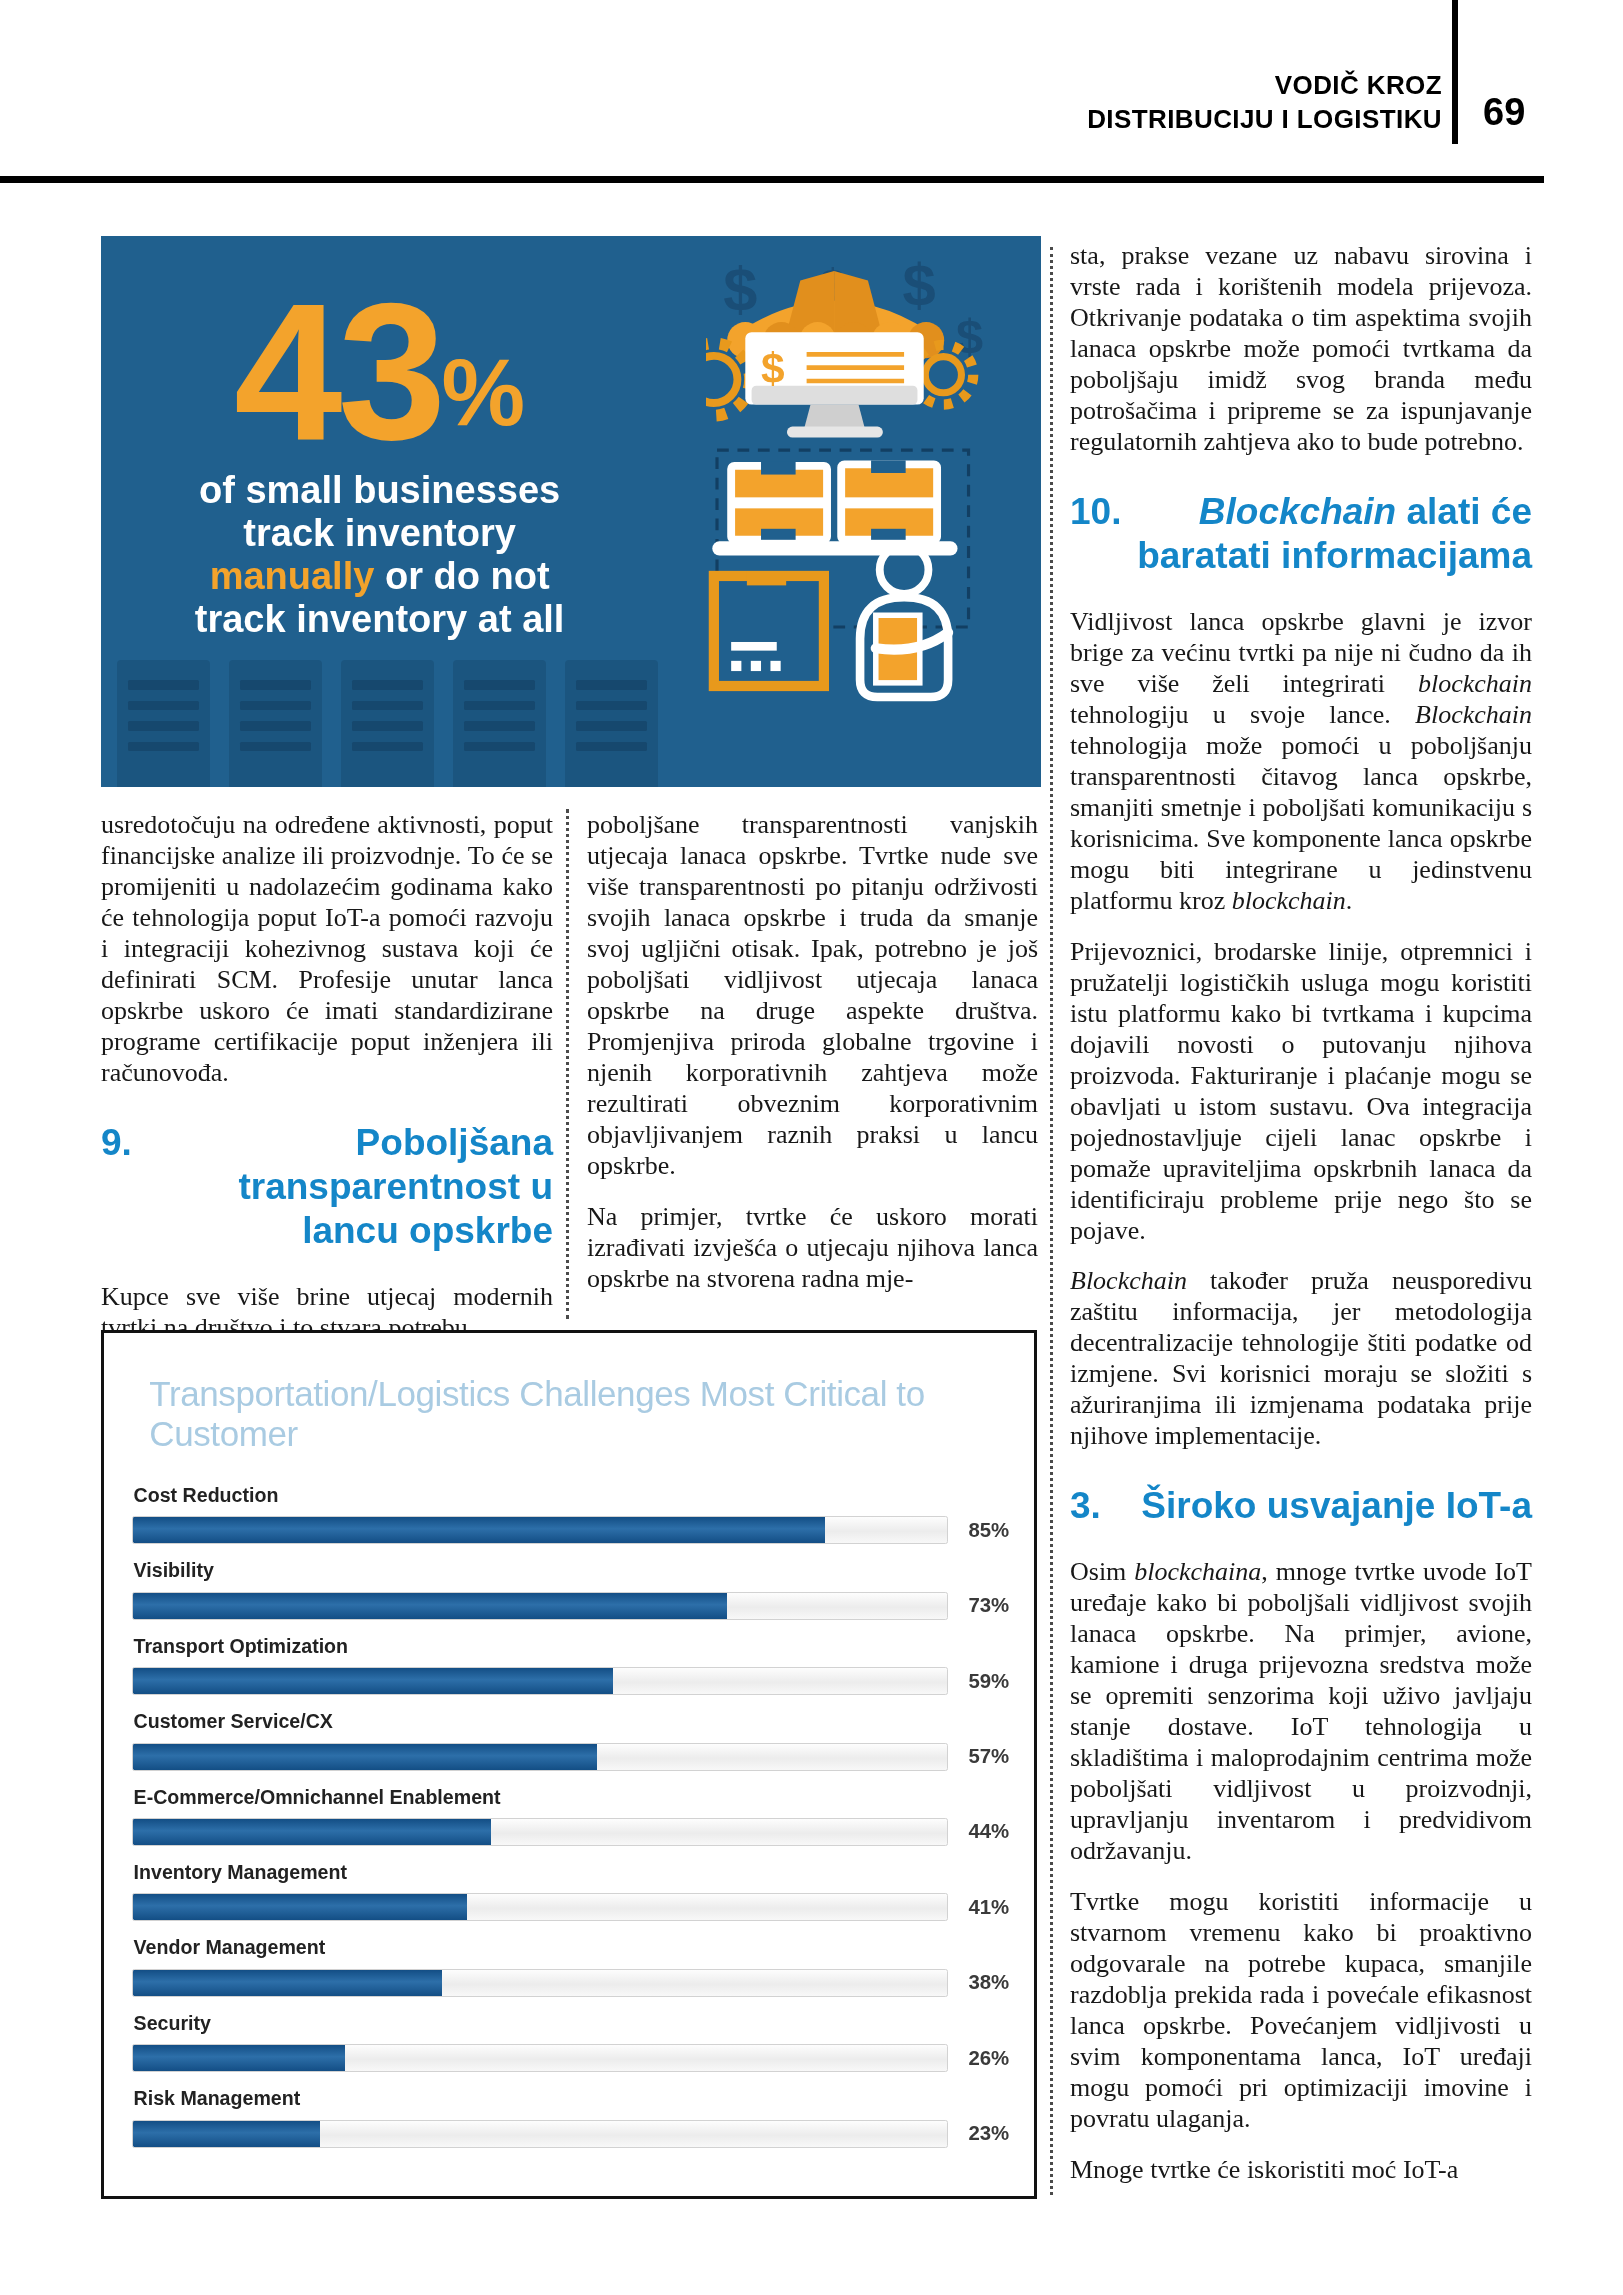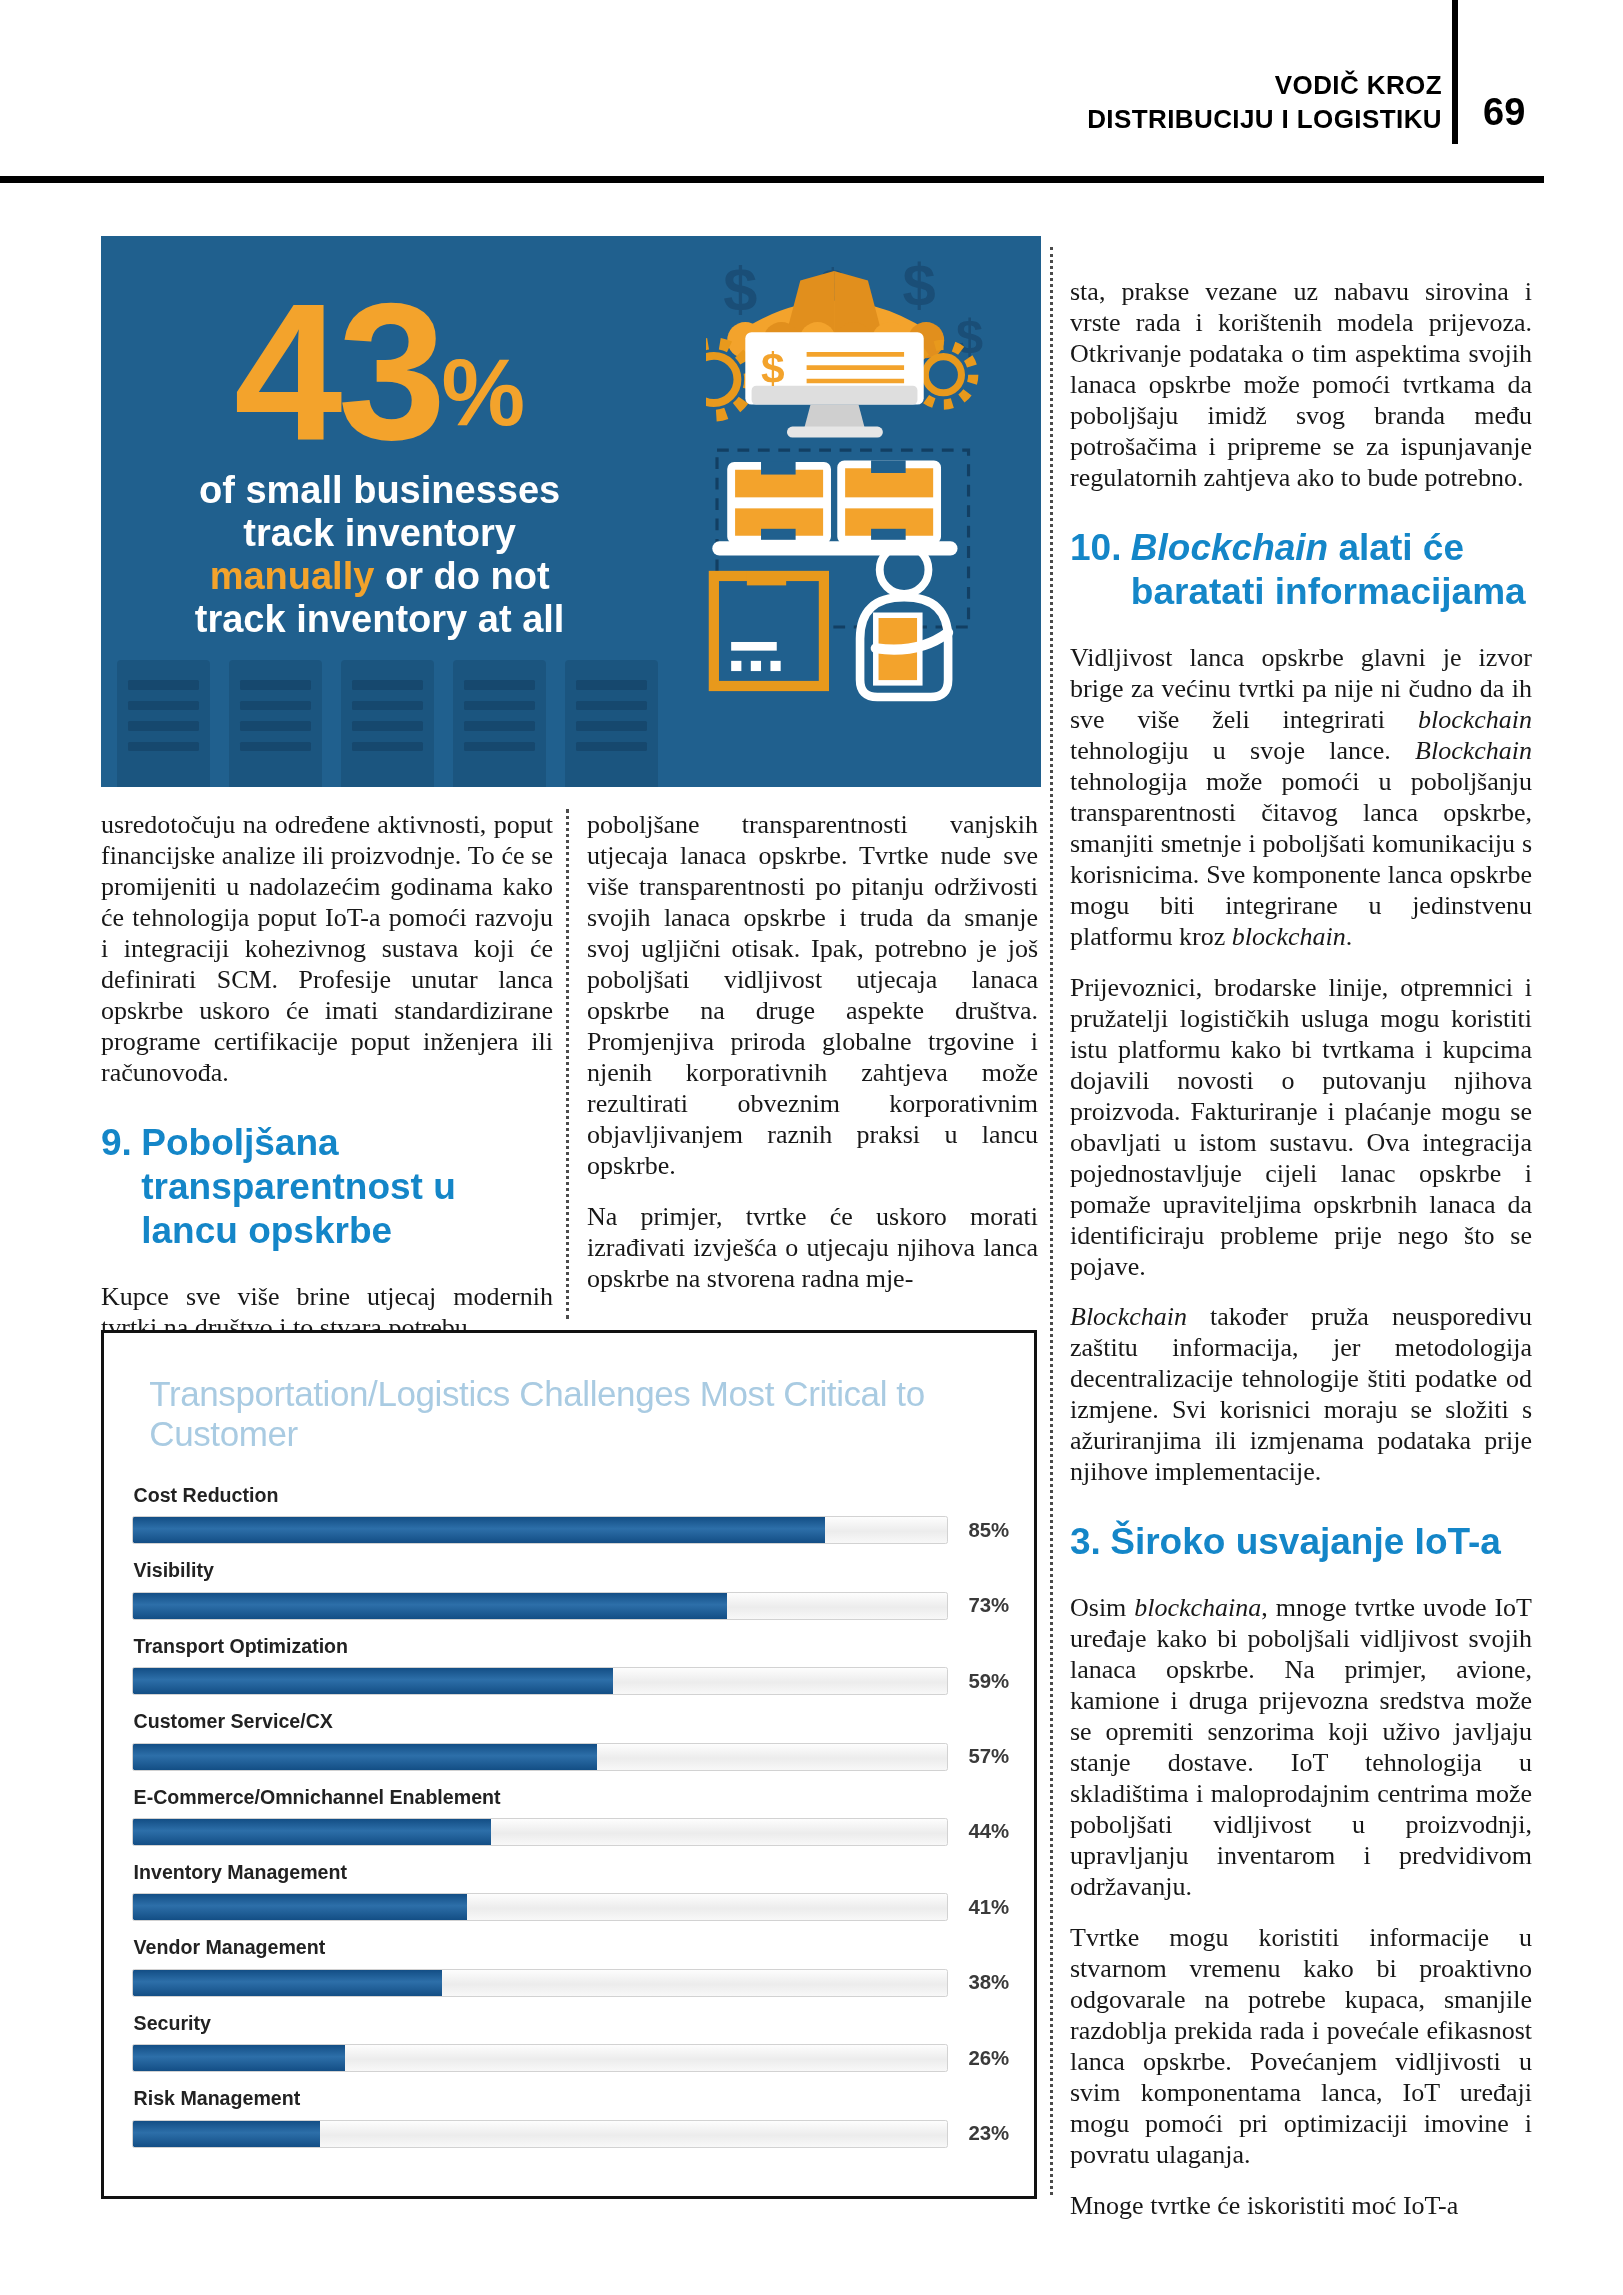--- a/index.html
+++ b/index.html
@@ -45,29 +45,29 @@
   .doc-cards{position:absolute;left:15.7px;top:424px;display:flex;gap:19px;}
   .doc-card{width:93px;height:130px;background:#1b557f;border-radius:3.9px;padding:20.4px 11px 0;}
   .doc-card span{display:block;height:9.4px;margin-bottom:11px;background:#16486e;border-radius:1.6px;}
   .info-art{position:absolute;left:605px;top:0;width:338px;height:551px;}
 
   
   .col{position:absolute;font-size:26px;line-height:31px;text-align:justify;}
   .col p{margin:0 0 19.6px;}
   .col-left{left:101px;top:803px;width:452px;padding-top:6.3px;}
   .col-middle{left:587px;top:803px;width:451px;padding-top:6.3px;}
-  .col-right{left:1070px;top:234px;width:462px;padding-top:6.3px;margin-top:36px;}
+  .col-right{left:1070px;top:234px;width:462px;padding-top:6.3px;}
   .vsep{position:absolute;width:0;border-left:3.1px dotted #4a4a4a;}
   .sep-1{left:566px;top:809px;height:510px;}
   .sep-2{left:1050px;top:247px;height:1948px;}
   .heading{
     display:flex;margin:33px 0 28px;
     font-family:"Liberation Sans","DejaVu Sans",sans-serif;
     font-weight:700;font-size:37px;line-height:44px;color:var(--heading-blue);
-    text-align:left;
+    text-align:right;
   }
   .heading .h-num{margin-right:9.4px;white-space:nowrap;}
   .heading .h-text{flex:1;}
   .it{font-style:italic;}
 
   
   .chart{
     position:absolute;left:101px;top:1330px;width:936px;height:869px;
     background:#fff;border:3.1px solid #111;padding:41px 0 0 28px;
     font-family:"Liberation Sans","DejaVu Sans",sans-serif;

